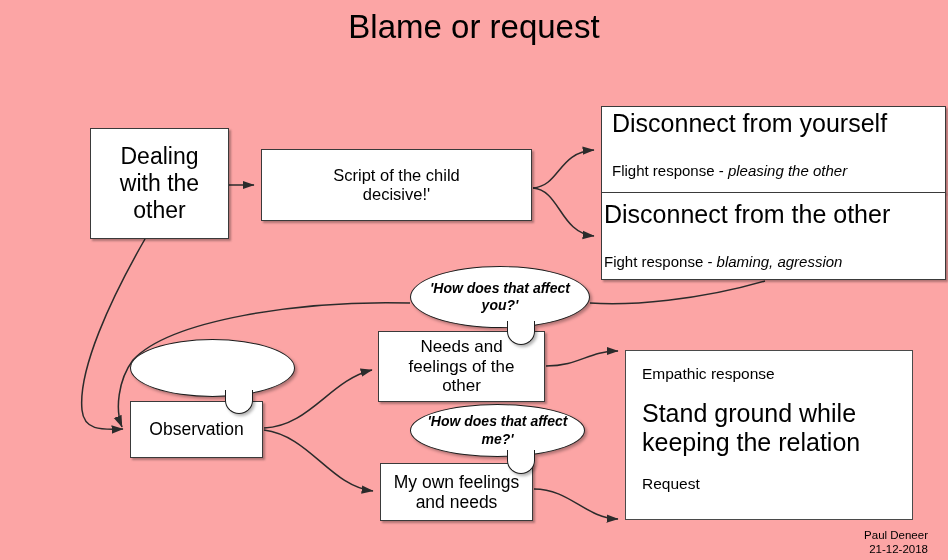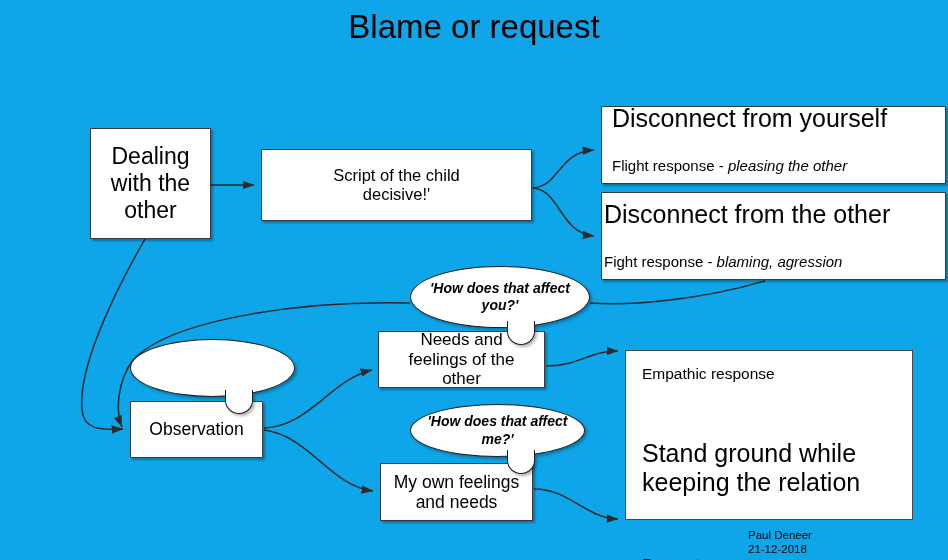--- a/index.html
+++ b/index.html
@@ -4,21 +4,21 @@
 <style>
   html, body {
     margin: 0;
     padding: 0;
     background: #ffffff;
   }
   #slide {
     position: relative;
     width: 948px;
     height: 560px;
-    background: #0ea5e9;
+    background: #fca5a5;
     font-family: "Liberation Sans", sans-serif;
     color: #000000;
     overflow: hidden;
   }
   #edges {
     position: absolute;
     left: 0; top: 0;
     width: 948px; height: 560px;
     pointer-events: none;
   }
@@ -32,63 +32,62 @@
     flex-direction: column;
     justify-content: center;
     align-items: center;
     text-align: center;
     z-index: 3;
   }
   .node .ln { display: block; line-height: 1.16; }
 
   
   #node-dealing {
-    left: 90px; top: 128px; width: 121px; height: 111px;
+    left: 90px; top: 128px; width: 139px; height: 111px;
     font-size: 23px;
   }
   #node-script {
     left: 261px; top: 149px; width: 271px; height: 72px;
     font-size: 16.5px;
   }
   #node-disc-self {
-    left: 601px; top: 106px; width: 345px; height: 78px;
+    left: 601px; top: 106px; width: 345px; height: 87px;
     align-items: stretch; justify-content: center;
     padding: 6px 10px 18px 10px;
     text-align: left;
   }
   #node-disc-other {
     left: 601px; top: 192px; width: 345px; height: 88px;
     align-items: stretch; justify-content: center;
     padding: 4px 10px 6px 2px;
     text-align: left;
   }
   .disc-title { font-size: 25px; line-height: 1.12; white-space: nowrap; }
   .disc-sub   { font-size: 15px; margin-top: 25px; white-space: nowrap; }
   .disc-sub em { font-style: italic; }
 
   #node-observation {
     left: 130px; top: 401px; width: 133px; height: 57px;
     font-size: 17.5px;
   }
   #node-needs-other {
-    left: 378px; top: 331px; width: 167px; height: 57px;
+    left: 378px; top: 331px; width: 167px; height: 71px;
     font-size: 17px;
   }
   #node-own-feelings {
     left: 380px; top: 463px; width: 153px; height: 58px;
     font-size: 17.5px;
   }
   #node-empathic {
     left: 625px; top: 350px; width: 288px; height: 170px;
     align-items: stretch; justify-content: flex-start;
     text-align: left;
     padding: 14px 16px;
     box-shadow: none;
     border: 1.2px solid #4a4a4a;
-    gap: 40px;
   }
   .emp-small { font-size: 15.5px; }
   .emp-big   { font-size: 25px; line-height: 1.22; margin: 16px 0 18px 0; }
 
   
   .bubble {
     position: absolute;
     box-sizing: border-box;
     background: #ffffff;
     border: 1.6px solid #1d1d1d;
@@ -132,21 +131,21 @@
   
   #slide-title {
     position: absolute;
     left: 0; top: 8px; width: 948px;
     text-align: center;
     font-size: 33px;
   }
   #footer {
     position: absolute;
     left: 748px; top: 528px; width: 180px;
-    text-align: left;
+    text-align: right;
     font-size: 11.5px;
     line-height: 1.25;
   }
 </style>
 </head>
 <body>
 
 <div id="slide">
 
   <div id="slide-title">Blame or request</div>

